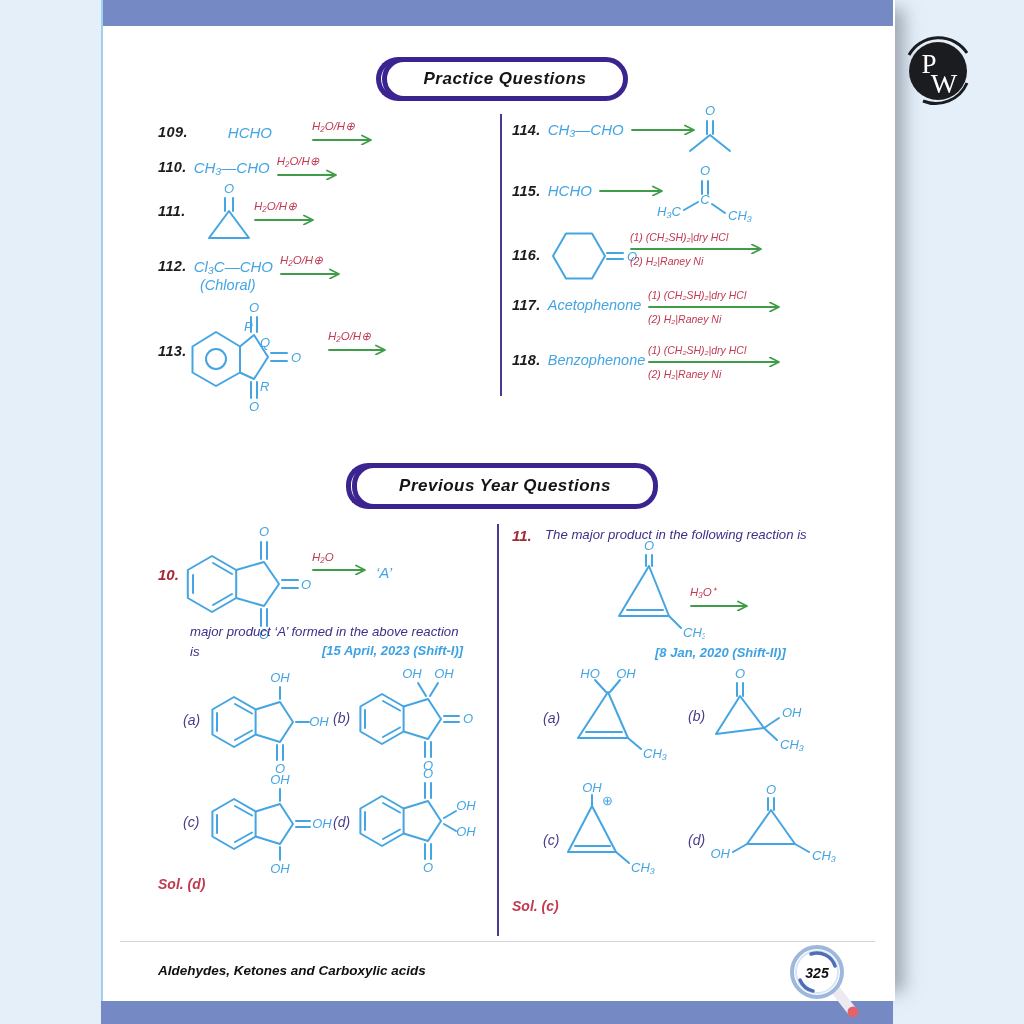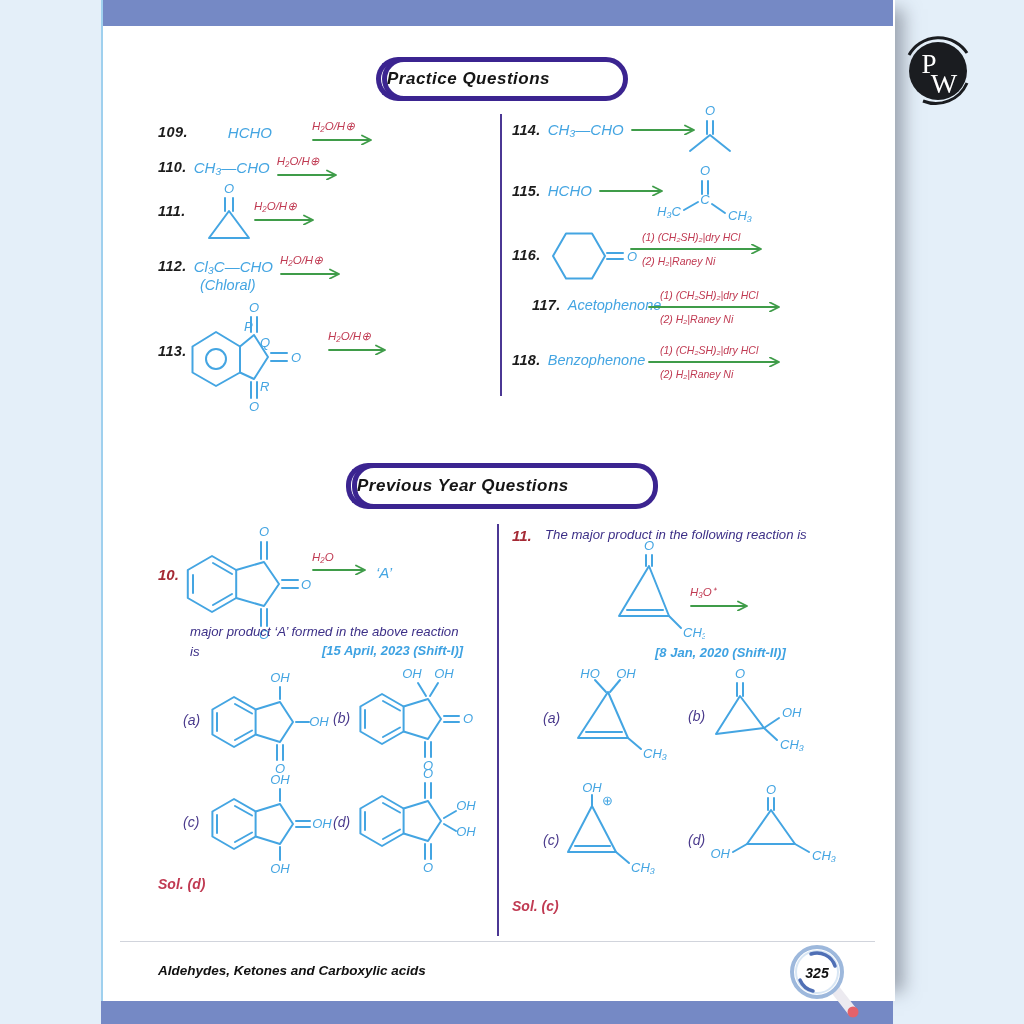--- a/index.html
+++ b/index.html
@@ -6,38 +6,38 @@
   body{width:1024px;height:1024px;position:relative;overflow:hidden;
        background:#e4eff9;font-family:"Liberation Sans",sans-serif;}
   .abs{position:absolute;}
   #page{left:101px;top:0;width:792px;height:1001px;background:#ffffff;
         border-left:2px solid #9fd0ee;
         box-shadow:18px 0 16px -9px rgba(90,95,110,.5);}
   #topbar{left:103px;top:0;width:790px;height:26px;background:#7589c5;}
   #bottombar{left:101px;top:1001px;width:792px;height:23px;background:#7589c5;}
 
   .hdr-box{background:#fff;border:5px solid #3b2490;border-radius:22px;
-           display:flex;align-items:center;justify-content:flex-start;}
+           display:flex;align-items:center;justify-content:center;}
   .hdr-box::before{content:"";position:absolute;left:-11px;top:-5px;bottom:-5px;width:30px;
            border:5px solid #3b2490;border-right:none;border-radius:22px 0 0 22px;}
   .hdr-text{font:italic bold 17px "Liberation Sans",sans-serif;color:#151515;letter-spacing:.5px;}
 
   .row{display:inline-flex;align-items:center;gap:7px;white-space:nowrap;}
   .qnum{font:italic bold 14.5px "Liberation Sans",sans-serif;color:#1c1c1c;letter-spacing:.4px;}
   .qnum-red{font:italic bold 15px "Liberation Sans",sans-serif;color:#a52a35;}
   .formula{font:italic 15px "Liberation Sans",sans-serif;color:#44a5e2;}
   .bluenote{font:italic 14.5px "Liberation Sans",sans-serif;color:#44a5e2;}
   .purple{font:italic 13.2px "Liberation Sans",sans-serif;color:#3c2f87;}
   .cite{font:italic bold 13px "Liberation Sans",sans-serif;color:#3ea2e2;}
   .sol{font:italic bold 14px "Liberation Sans",sans-serif;color:#c03a52;}
   .optlab{font:italic 14px "Liberation Sans",sans-serif;color:#4a3a8c;}
 
   .rxn{display:inline-flex;flex-direction:column;line-height:1;}
   .rlbl{font:italic 11.5px "Liberation Sans",sans-serif;color:#c03a52;margin-bottom:1px;}
-  .rlbl2{font:italic 10.5px "Liberation Sans",sans-serif;color:#c03a52;margin:1px 12px;}
+  .rlbl2{font:italic 10.5px "Liberation Sans",sans-serif;color:#c03a52;margin:1px 0;}
   svg.arr line, svg.arr polyline{stroke:#3f9c49;stroke-width:1.8;fill:none;
         stroke-linecap:round;stroke-linejoin:round;}
   svg.struct line, svg.struct path, svg.struct circle, svg.struct polyline
         {stroke:#44a5e2;stroke-width:2;fill:none;stroke-linecap:round;stroke-linejoin:round;}
   svg.struct text{fill:#44a5e2;font:italic 13px "Liberation Sans",sans-serif;}
   .vdiv{width:2px;background:#4b3794;}
   #footline{left:120px;top:941px;width:755px;height:1px;background:#b9bdca;opacity:.65;}
   .footer-title{font:italic bold 13.5px "Liberation Sans",sans-serif;color:#111;}
 </style>
 </head>
@@ -187,21 +187,21 @@
 </svg>
 <span class="abs rxn" style="left:630px;top:230px;">
   <span class="rlbl2">(1) (CH₂SH)₂|dry HCl</span>
   <svg class="arr" width="136" height="10">
       <line x1="1" y1="5" x2="129" y2="5"></line>
       <polyline points="122,0.5 131,5 122,9.5"></polyline>
     </svg>
   <span class="rlbl2">(2) H₂|Raney Ni</span>
 </span>
 
-<div class="abs row" style="left:532px;top:297px;">
+<div class="abs row" style="left:512px;top:297px;">
   <span class="qnum">117.</span>
   <span class="bluenote">Acetophenone</span>
 </div>
 <span class="abs rxn" style="left:648px;top:288px;">
   <span class="rlbl2">(1) (CH₂SH)₂|dry HCl</span>
   <svg class="arr" width="136" height="10">
       <line x1="1" y1="5" x2="129" y2="5"></line>
       <polyline points="122,0.5 131,5 122,9.5"></polyline>
     </svg>
   <span class="rlbl2">(2) H₂|Raney Ni</span>

